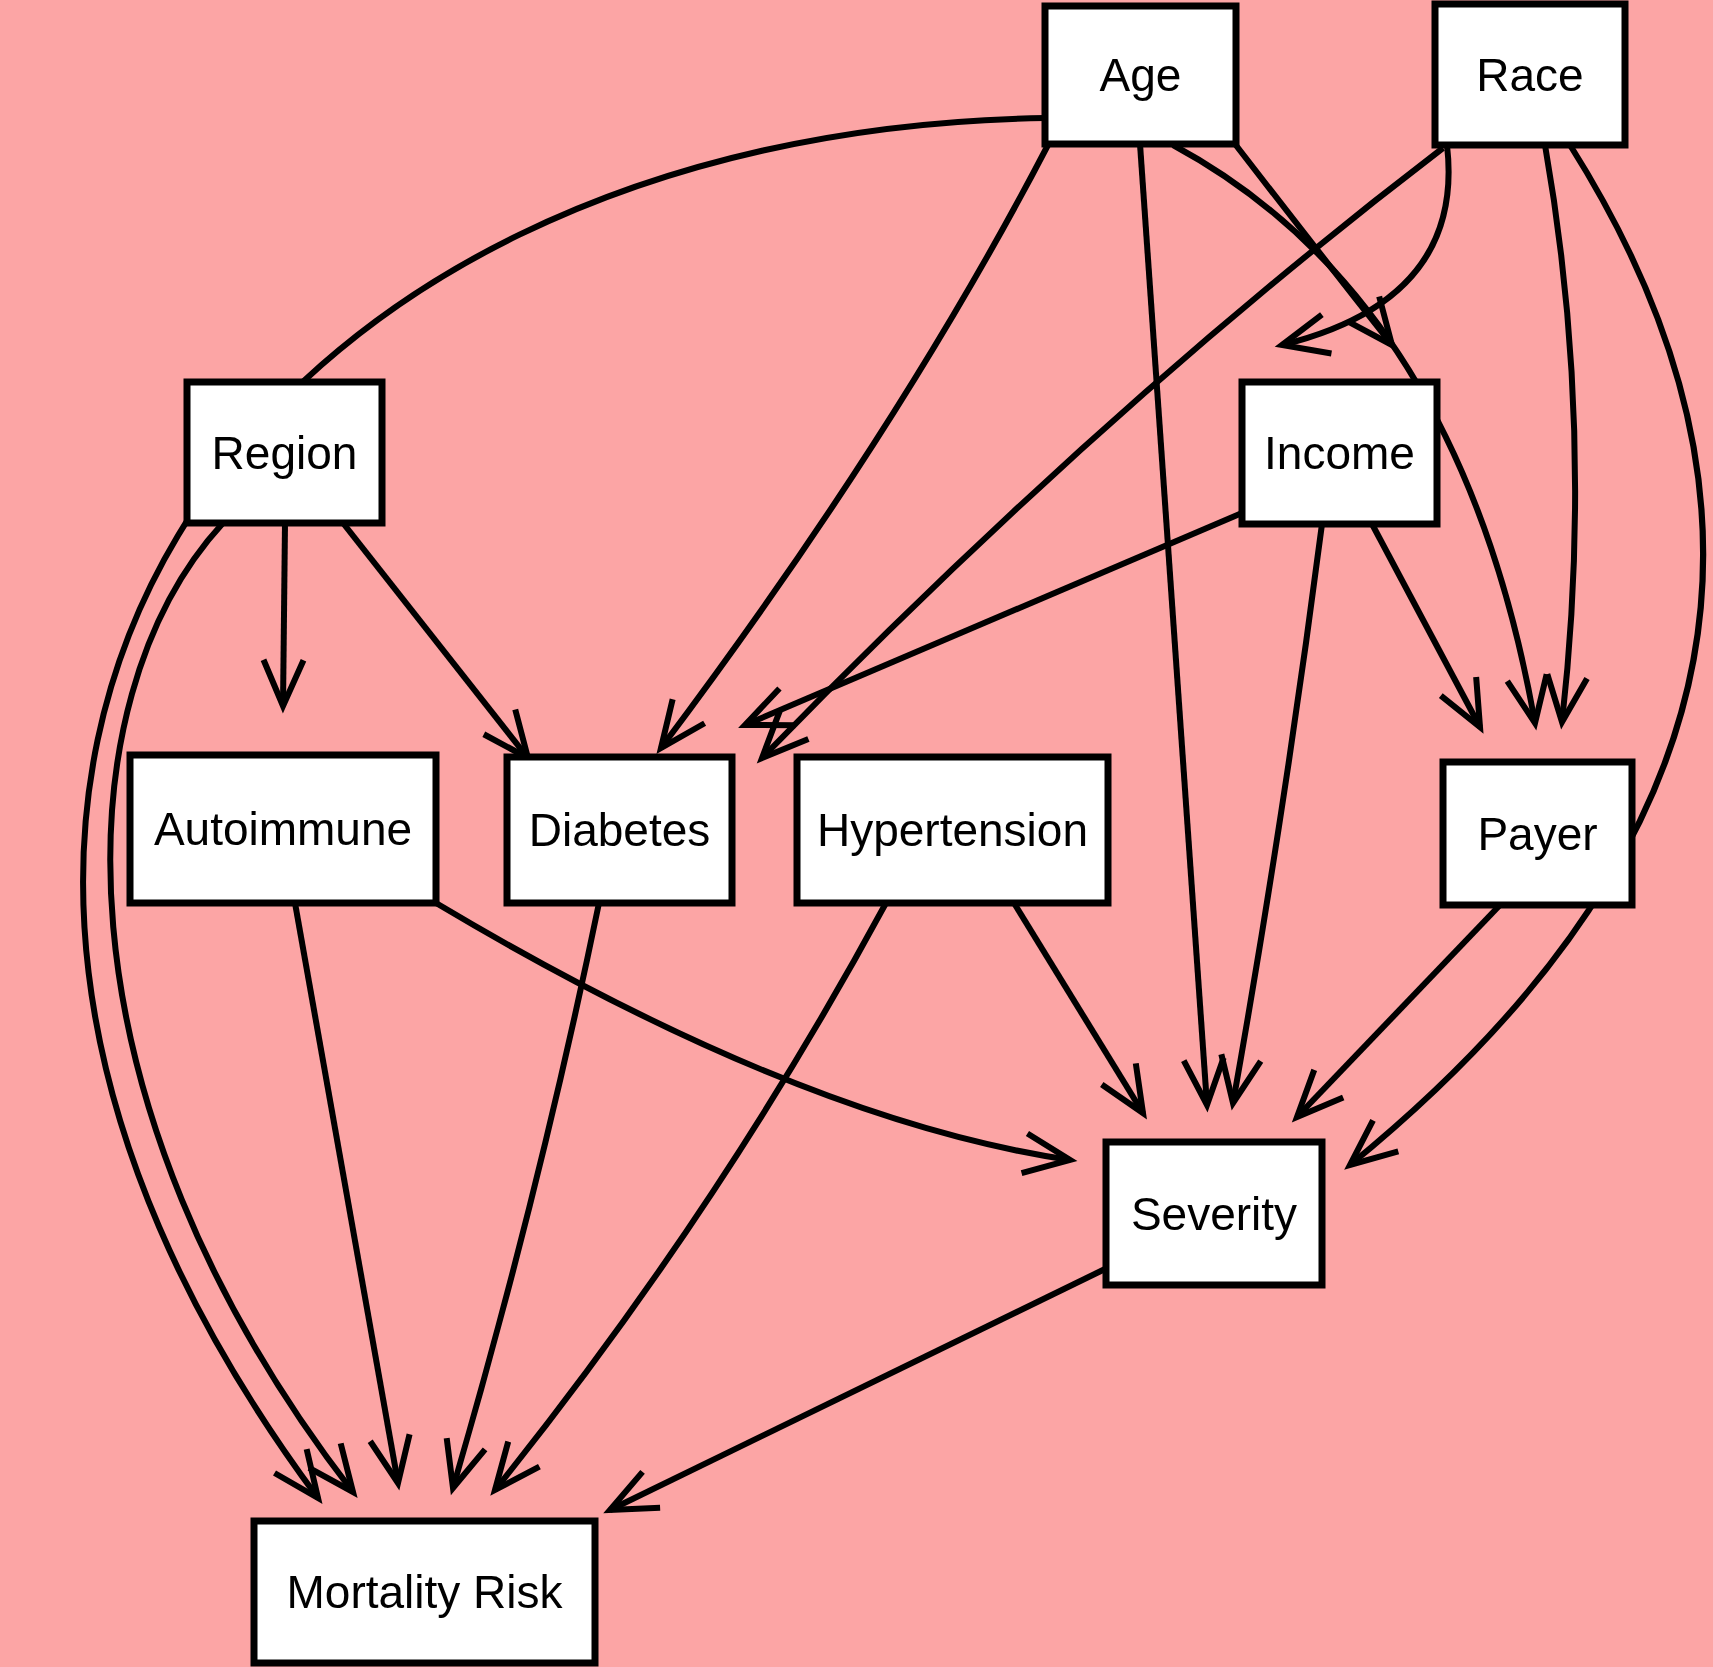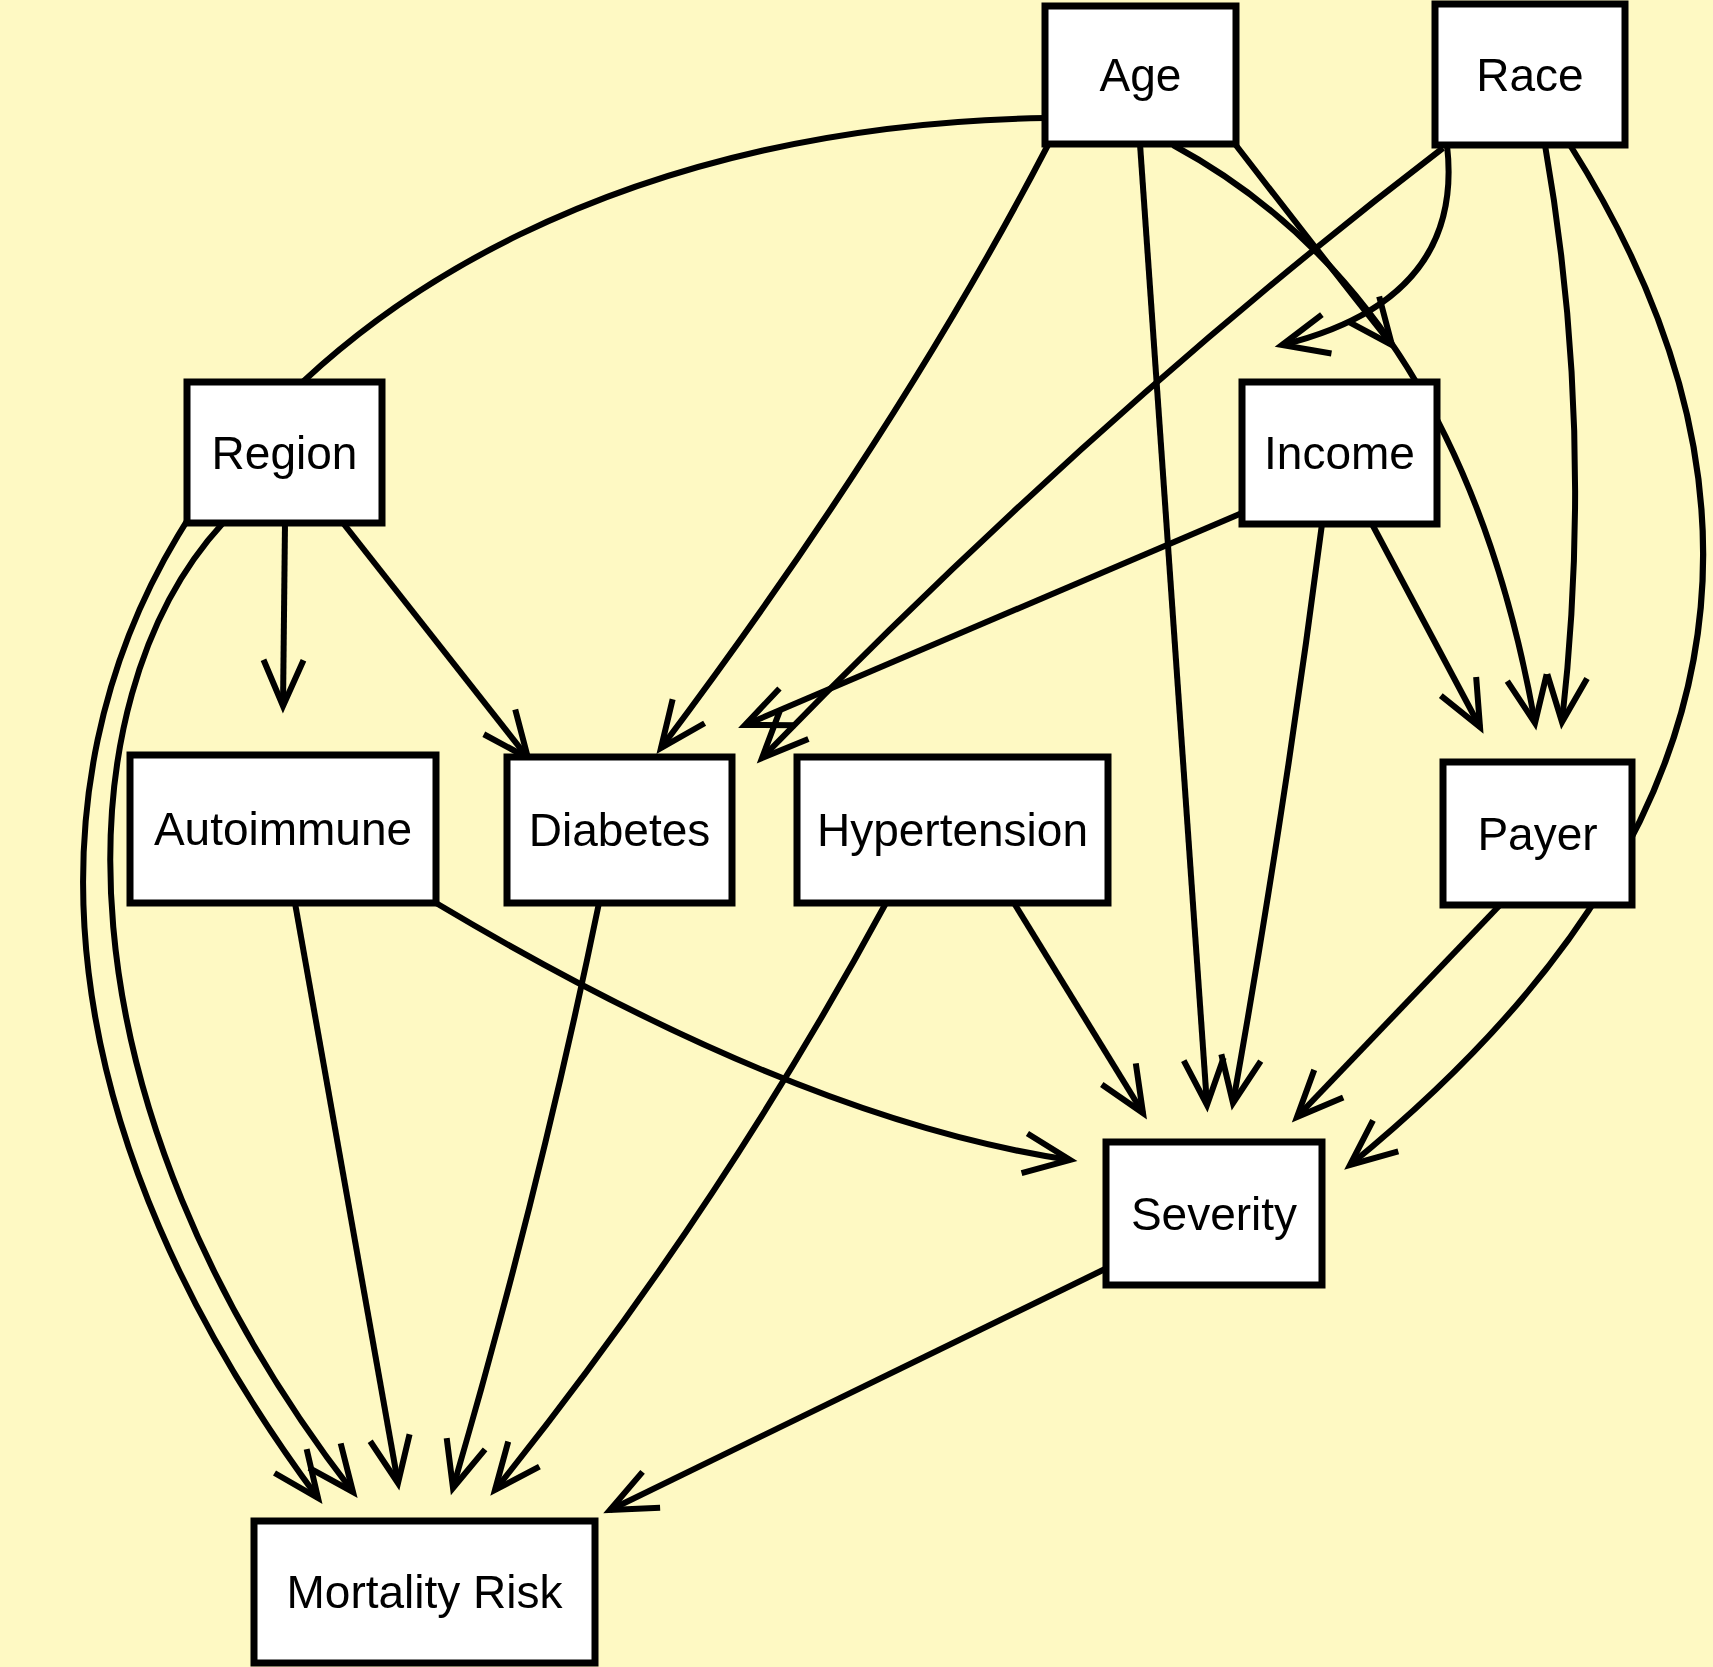--- a/index.html
+++ b/index.html
@@ -8,21 +8,21 @@
     background: #ffffff;
     width: 1713px;
     height: 1667px;
     overflow: hidden;
     font-family: "Liberation Sans", sans-serif;
   }
   #diagram-wrap {
     position: relative;
     width: 1713px;
     height: 1667px;
-    background: #fef9c3;
+    background: #fca5a5;
   }
   svg {
     display: block;
   }
   .dag-node rect {
     fill: #ffffff;
   }
   .dag-node text {
     fill: #000000;
     text-anchor: middle;

